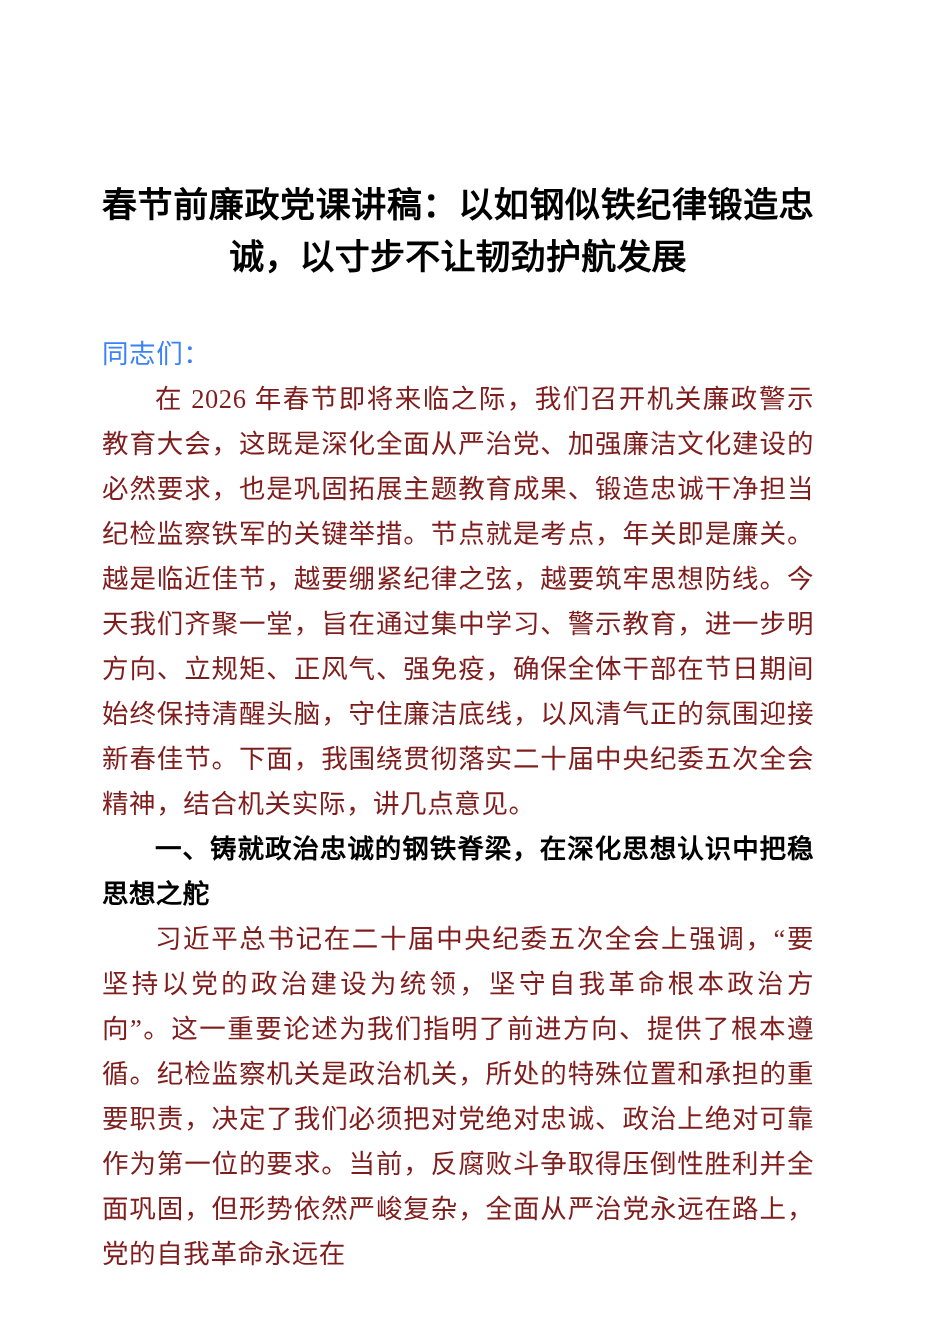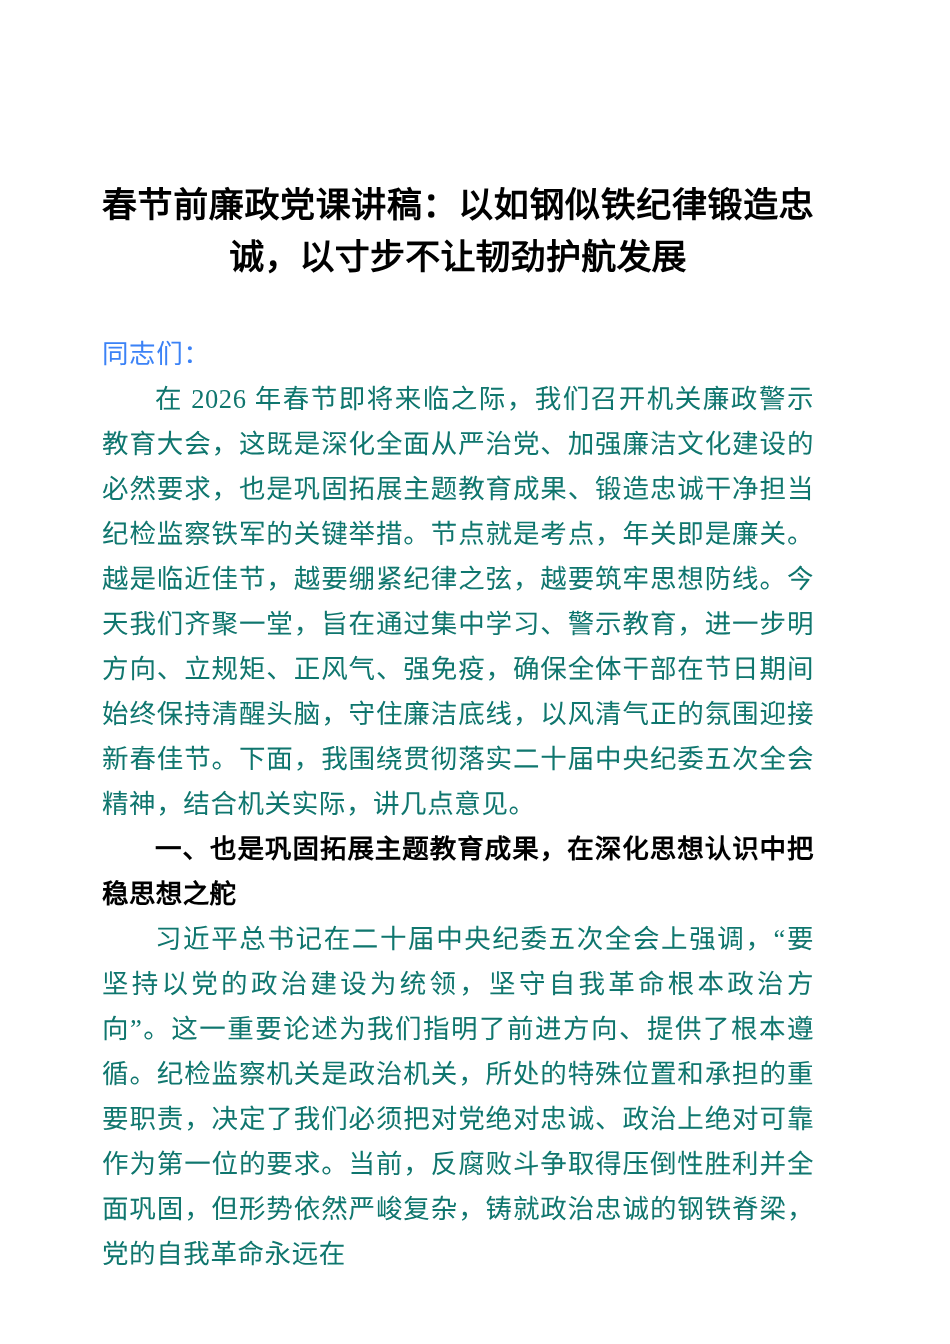--- a/index.html
+++ b/index.html
@@ -51,21 +51,21 @@
   .para {
     margin: 0;
     padding: 0;
     font-family: "Liberation Serif", "DejaVu Serif", serif;
     font-size: 26.5px;
     line-height: 45px;
     text-align: justify;
     text-align-last: left;
     text-justify: inter-character;
     letter-spacing: 0.6px;
-    color: #0f766e;
+    color: #7f1d1d;
   }
 
   .para.indent {
     text-indent: 2em;
   }
 
   .salutation {
     margin: 0;
     padding: 0;
     padding-top: 48px;
@@ -101,18 +101,18 @@
 
 <div class="page">
   <div class="content">
 
     <h1 class="doc-title">春节前廉政党课讲稿：以如钢似铁纪律锻造忠诚，以寸步不让韧劲护航发展</h1>
 
     <p class="salutation">同志们：</p>
 
     <p class="para indent">在 2026 年春节即将来临之际，我们召开机关廉政警示教育大会，这既是深化全面从严治党、加强廉洁文化建设的必然要求，也是巩固拓展主题教育成果、锻造忠诚干净担当纪检监察铁军的关键举措。节点就是考点，年关即是廉关。越是临近佳节，越要绷紧纪律之弦，越要筑牢思想防线。今天我们齐聚一堂，旨在通过集中学习、警示教育，进一步明方向、立规矩、正风气、强免疫，确保全体干部在节日期间始终保持清醒头脑，守住廉洁底线，以风清气正的氛围迎接新春佳节。下面，我围绕贯彻落实二十届中央纪委五次全会精神，结合机关实际，讲几点意见。</p>
 
-    <h2 class="section-heading">一、也是巩固拓展主题教育成果，在深化思想认识中把稳思想之舵</h2>
+    <h2 class="section-heading">一、铸就政治忠诚的钢铁脊梁，在深化思想认识中把稳思想之舵</h2>
 
-    <p class="para indent clipped">习近平总书记在二十届中央纪委五次全会上强调，“要坚持以党的政治建设为统领，坚守自我革命根本政治方向”。这一重要论述为我们指明了前进方向、提供了根本遵循。纪检监察机关是政治机关，所处的特殊位置和承担的重要职责，决定了我们必须把对党绝对忠诚、政治上绝对可靠作为第一位的要求。当前，反腐败斗争取得压倒性胜利并全面巩固，但形势依然严峻复杂，铸就政治忠诚的钢铁脊梁，党的自我革命永远在</p>
+    <p class="para indent clipped">习近平总书记在二十届中央纪委五次全会上强调，“要坚持以党的政治建设为统领，坚守自我革命根本政治方向”。这一重要论述为我们指明了前进方向、提供了根本遵循。纪检监察机关是政治机关，所处的特殊位置和承担的重要职责，决定了我们必须把对党绝对忠诚、政治上绝对可靠作为第一位的要求。当前，反腐败斗争取得压倒性胜利并全面巩固，但形势依然严峻复杂，全面从严治党永远在路上，党的自我革命永远在</p>
 
   </div>
 </div>
 
 </body></html>

